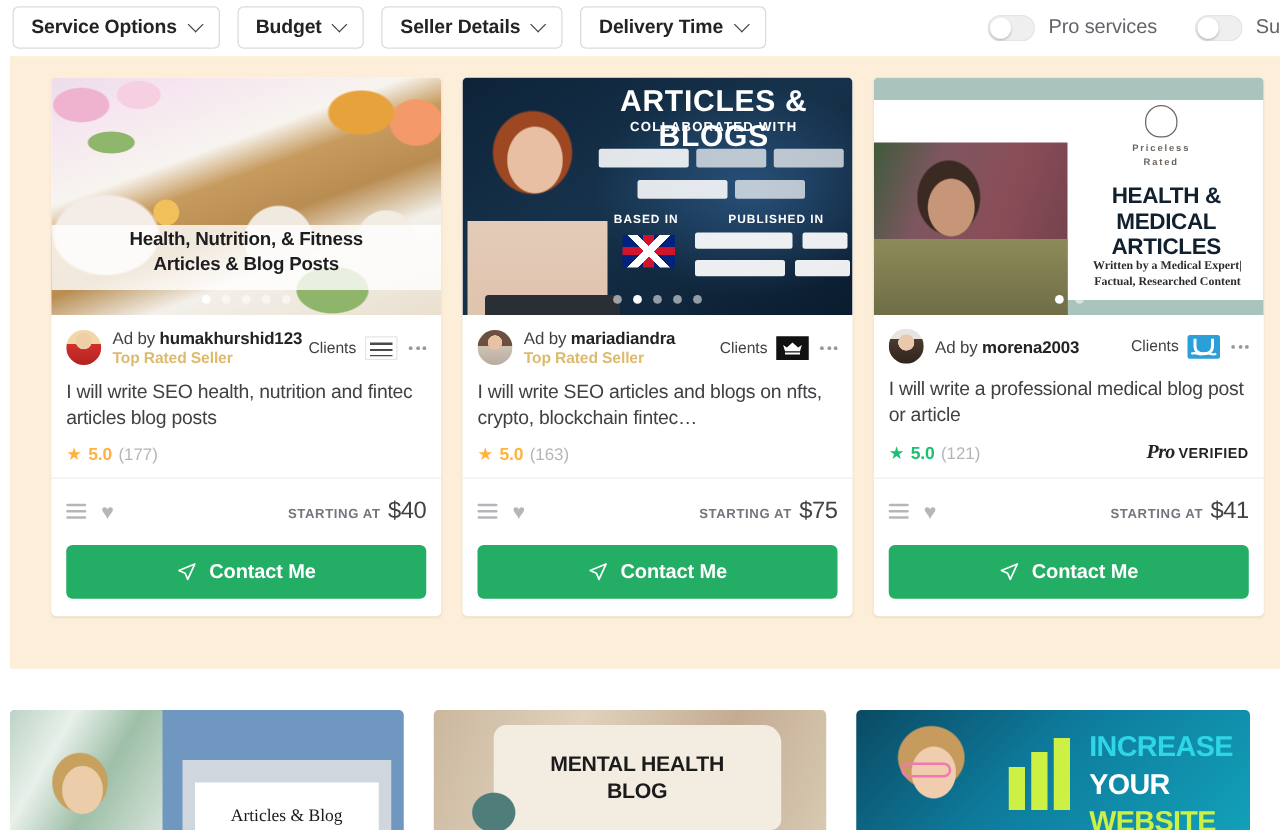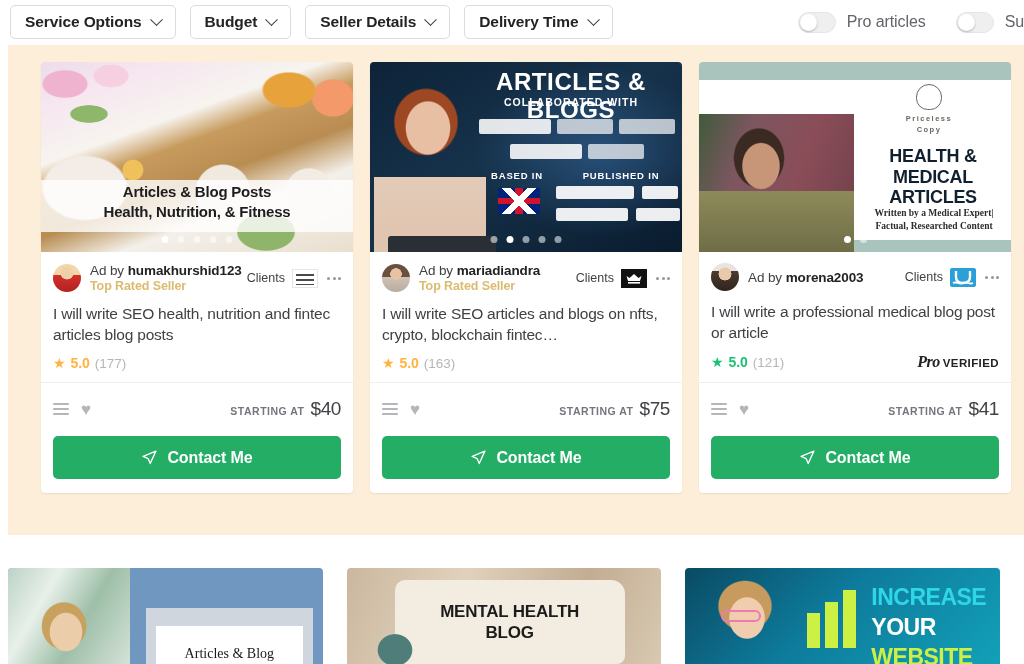--- a/index.html
+++ b/index.html
@@ -322,42 +322,42 @@
   <div class="filter-pill">
     <span class="lbl">Delivery Time</span>
     <span class="chev"></span>
   </div>
 
   <div class="toggles">
     <div class="toggle-wrap">
       <span class="switch">
           <span class="knob"></span>
         </span>
-      <span class="toggle-lbl">Pro articles</span>
+      <span class="toggle-lbl">Pro services</span>
     </div>
     <div class="toggle-wrap">
       <span class="switch">
           <span class="knob"></span>
         </span>
       <span class="toggle-lbl">Su</span>
     </div>
   </div>
 </div>
 
 <div class="promo-band"></div>
 
 <div class="cards-row">
 
   <div class="card">
     <div class="thumb t1">
       <div class="tulip1"></div>
       <div class="strip"></div>
       <div class="cap">
+        <div>Health, Nutrition, &amp; Fitness</div>
         <div>Articles &amp; Blog Posts</div>
-        <div>Health, Nutrition, &amp; Fitness</div>
       </div>
       <div class="dots">
         <span class="dot on"></span>
         <span class="dot"></span>
         <span class="dot"></span>
         <span class="dot"></span>
         <span class="dot"></span>
       </div>
     </div>
 
@@ -492,21 +492,21 @@
   </div>
 
   <div class="card">
     <div class="thumb t3">
       <div class="sheet"></div>
       <div class="photo"></div>
       <div class="logo">
         <div class="head"></div>
         <div class="lt">
           <div>Priceless</div>
-          <div>Copy</div>
+          <div>Rated</div>
         </div>
       </div>
       <div class="title">HEALTH &amp; MEDICAL ARTICLES</div>
       <div class="desc">Written by a Medical Expert| Factual, Researched Content</div>
       <div class="dots" style="left:145px;">
         <span class="dot on"></span>
         <span class="dot"></span>
       </div>
     </div>
 

